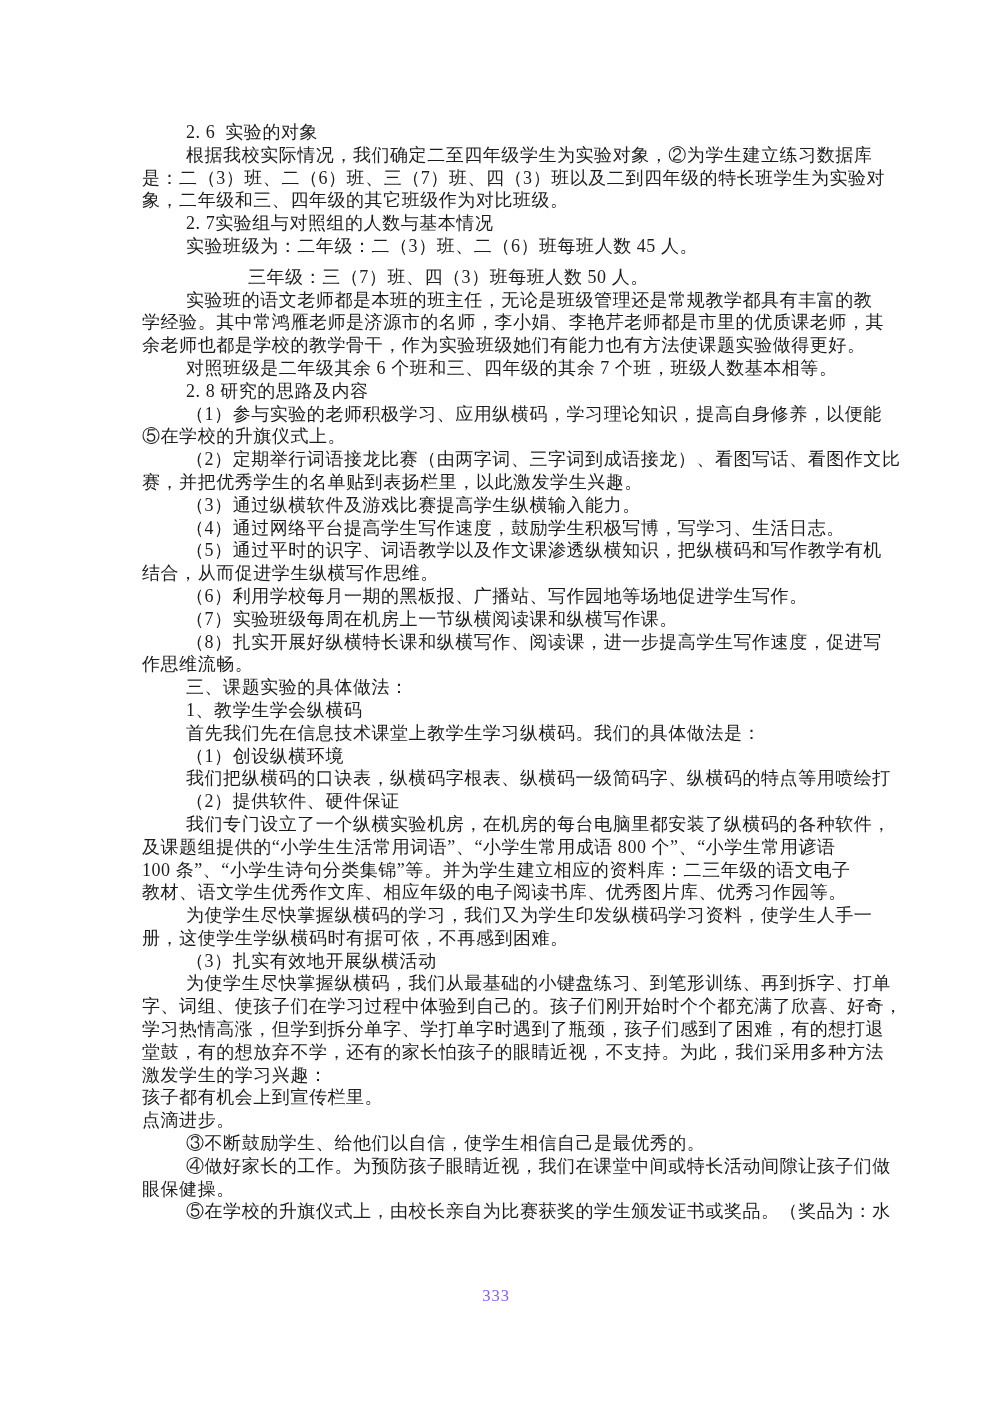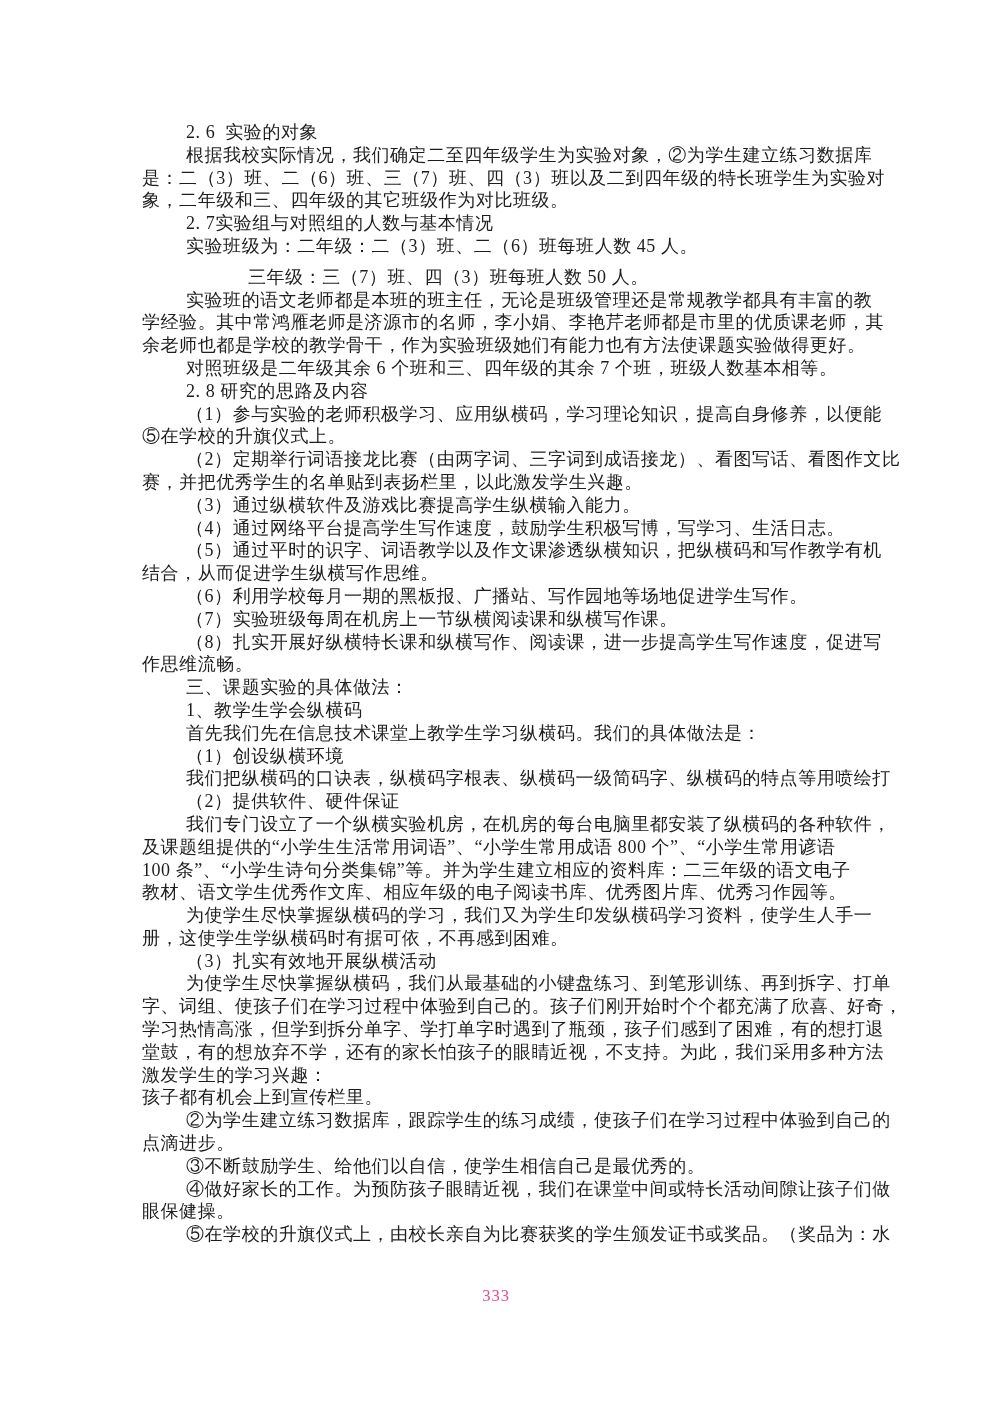--- a/index.html
+++ b/index.html
@@ -34,21 +34,21 @@
   .i2 { padding-left: 44px; }
   .i6 { padding-left: 106px; margin-top: 8px; }
   .page-number {
     position: absolute;
     top: 1286px;
     left: 0;
     width: 992px;
     text-align: center;
     font-size: 16.5px;
     letter-spacing: 1px;
-    color: #ec4899;
+    color: #8b5cf6;
   }
 </style>
 </head>
 <body>
 
 <div class="page">
   <div class="text-block">
       <div class="line i2">2. 6  实验的对象</div>
       <div class="line i2">根据我校实际情况，我们确定二至四年级学生为实验对象，②为学生建立练习数据库</div>
       <div class="line i0">是：二（3）班、二（6）班、三（7）班、四（3）班以及二到四年级的特长班学生为实验对</div>
@@ -85,21 +85,20 @@
       <div class="line i0">教材、语文学生优秀作文库、相应年级的电子阅读书库、优秀图片库、优秀习作园等。</div>
       <div class="line i2">为使学生尽快掌握纵横码的学习，我们又为学生印发纵横码学习资料，使学生人手一</div>
       <div class="line i0">册，这使学生学纵横码时有据可依，不再感到困难。</div>
       <div class="line i2">（3）扎实有效地开展纵横活动</div>
       <div class="line i2">为使学生尽快掌握纵横码，我们从最基础的小键盘练习、到笔形训练、再到拆字、打单</div>
       <div class="line i0">字、词组、使孩子们在学习过程中体验到自己的。孩子们刚开始时个个都充满了欣喜、好奇，</div>
       <div class="line i0">学习热情高涨，但学到拆分单字、学打单字时遇到了瓶颈，孩子们感到了困难，有的想打退</div>
       <div class="line i0">堂鼓，有的想放弃不学，还有的家长怕孩子的眼睛近视，不支持。为此，我们采用多种方法</div>
       <div class="line i0">激发学生的学习兴趣：</div>
       <div class="line i0">孩子都有机会上到宣传栏里。</div>
-      <div class="line i2">②为学生建立练习数据库，跟踪学生的练习成绩，使孩子们在学习过程中体验到自己的</div>
       <div class="line i0">点滴进步。</div>
       <div class="line i2">③不断鼓励学生、给他们以自信，使学生相信自己是最优秀的。</div>
       <div class="line i2">④做好家长的工作。为预防孩子眼睛近视，我们在课堂中间或特长活动间隙让孩子们做</div>
       <div class="line i0">眼保健操。</div>
       <div class="line i2">⑤在学校的升旗仪式上，由校长亲自为比赛获奖的学生颁发证书或奖品。（奖品为：水</div>
     </div>
   <div class="page-number">333</div>
 </div>
 
 </body></html>

